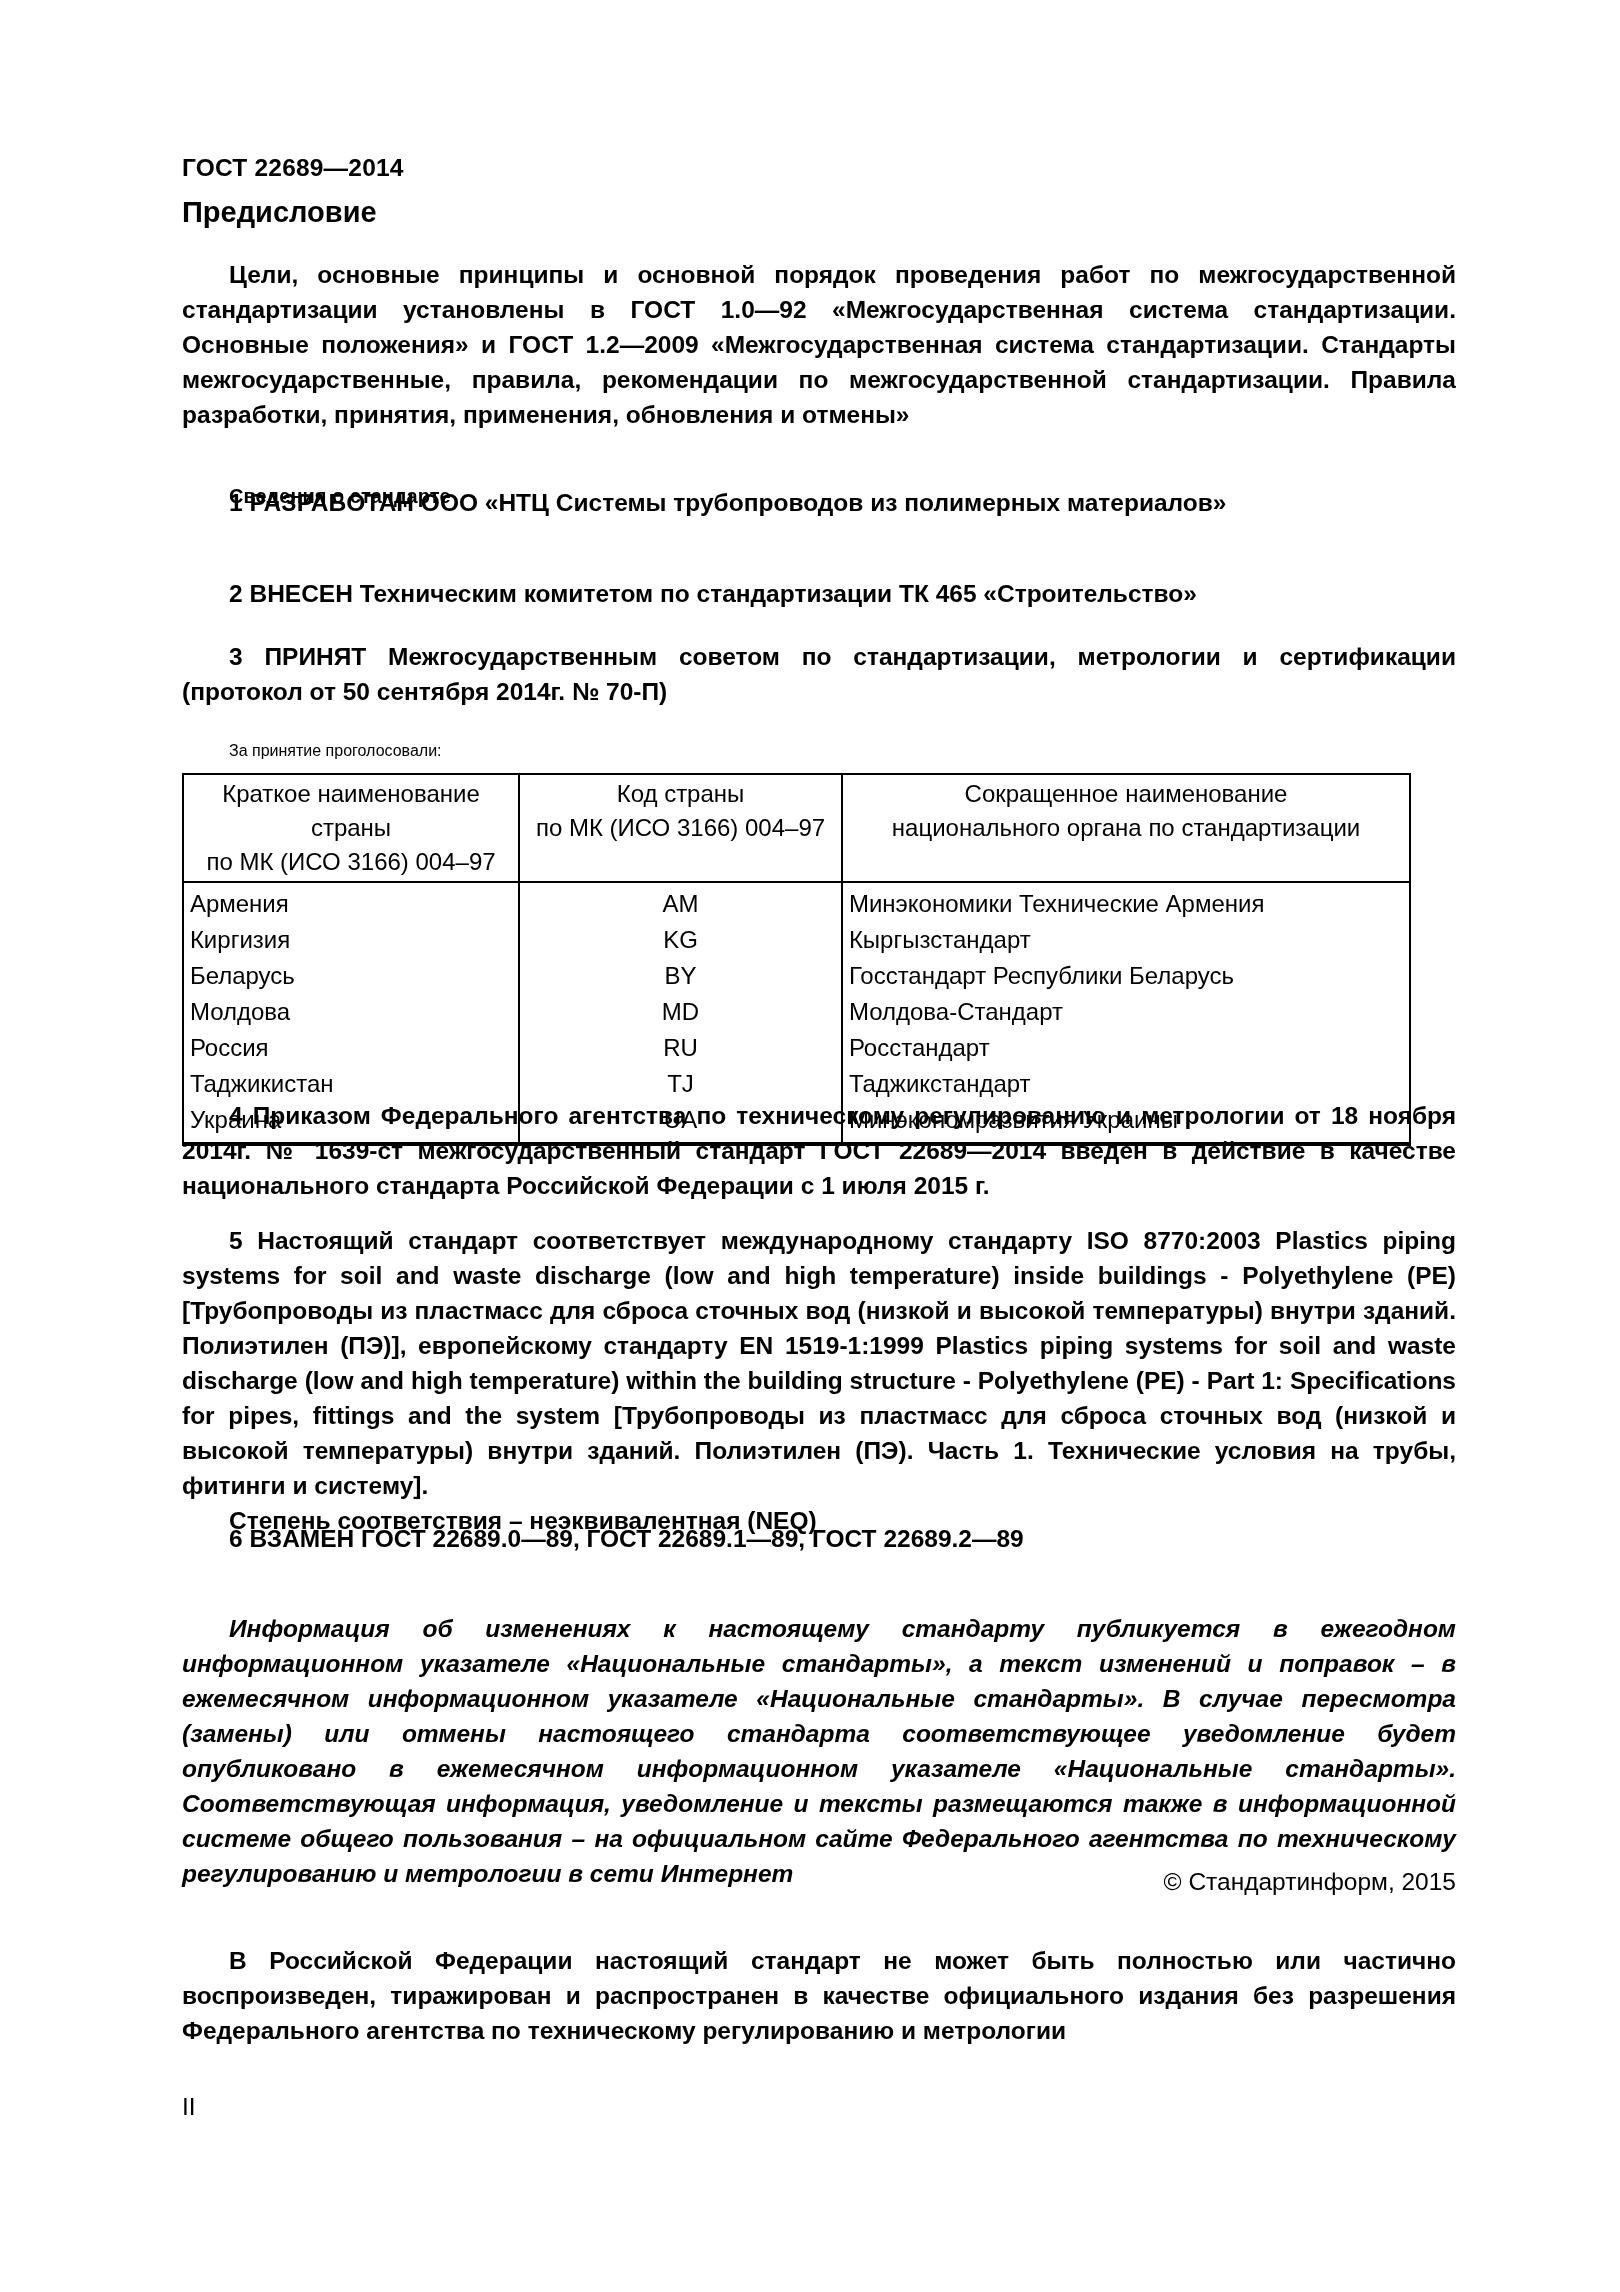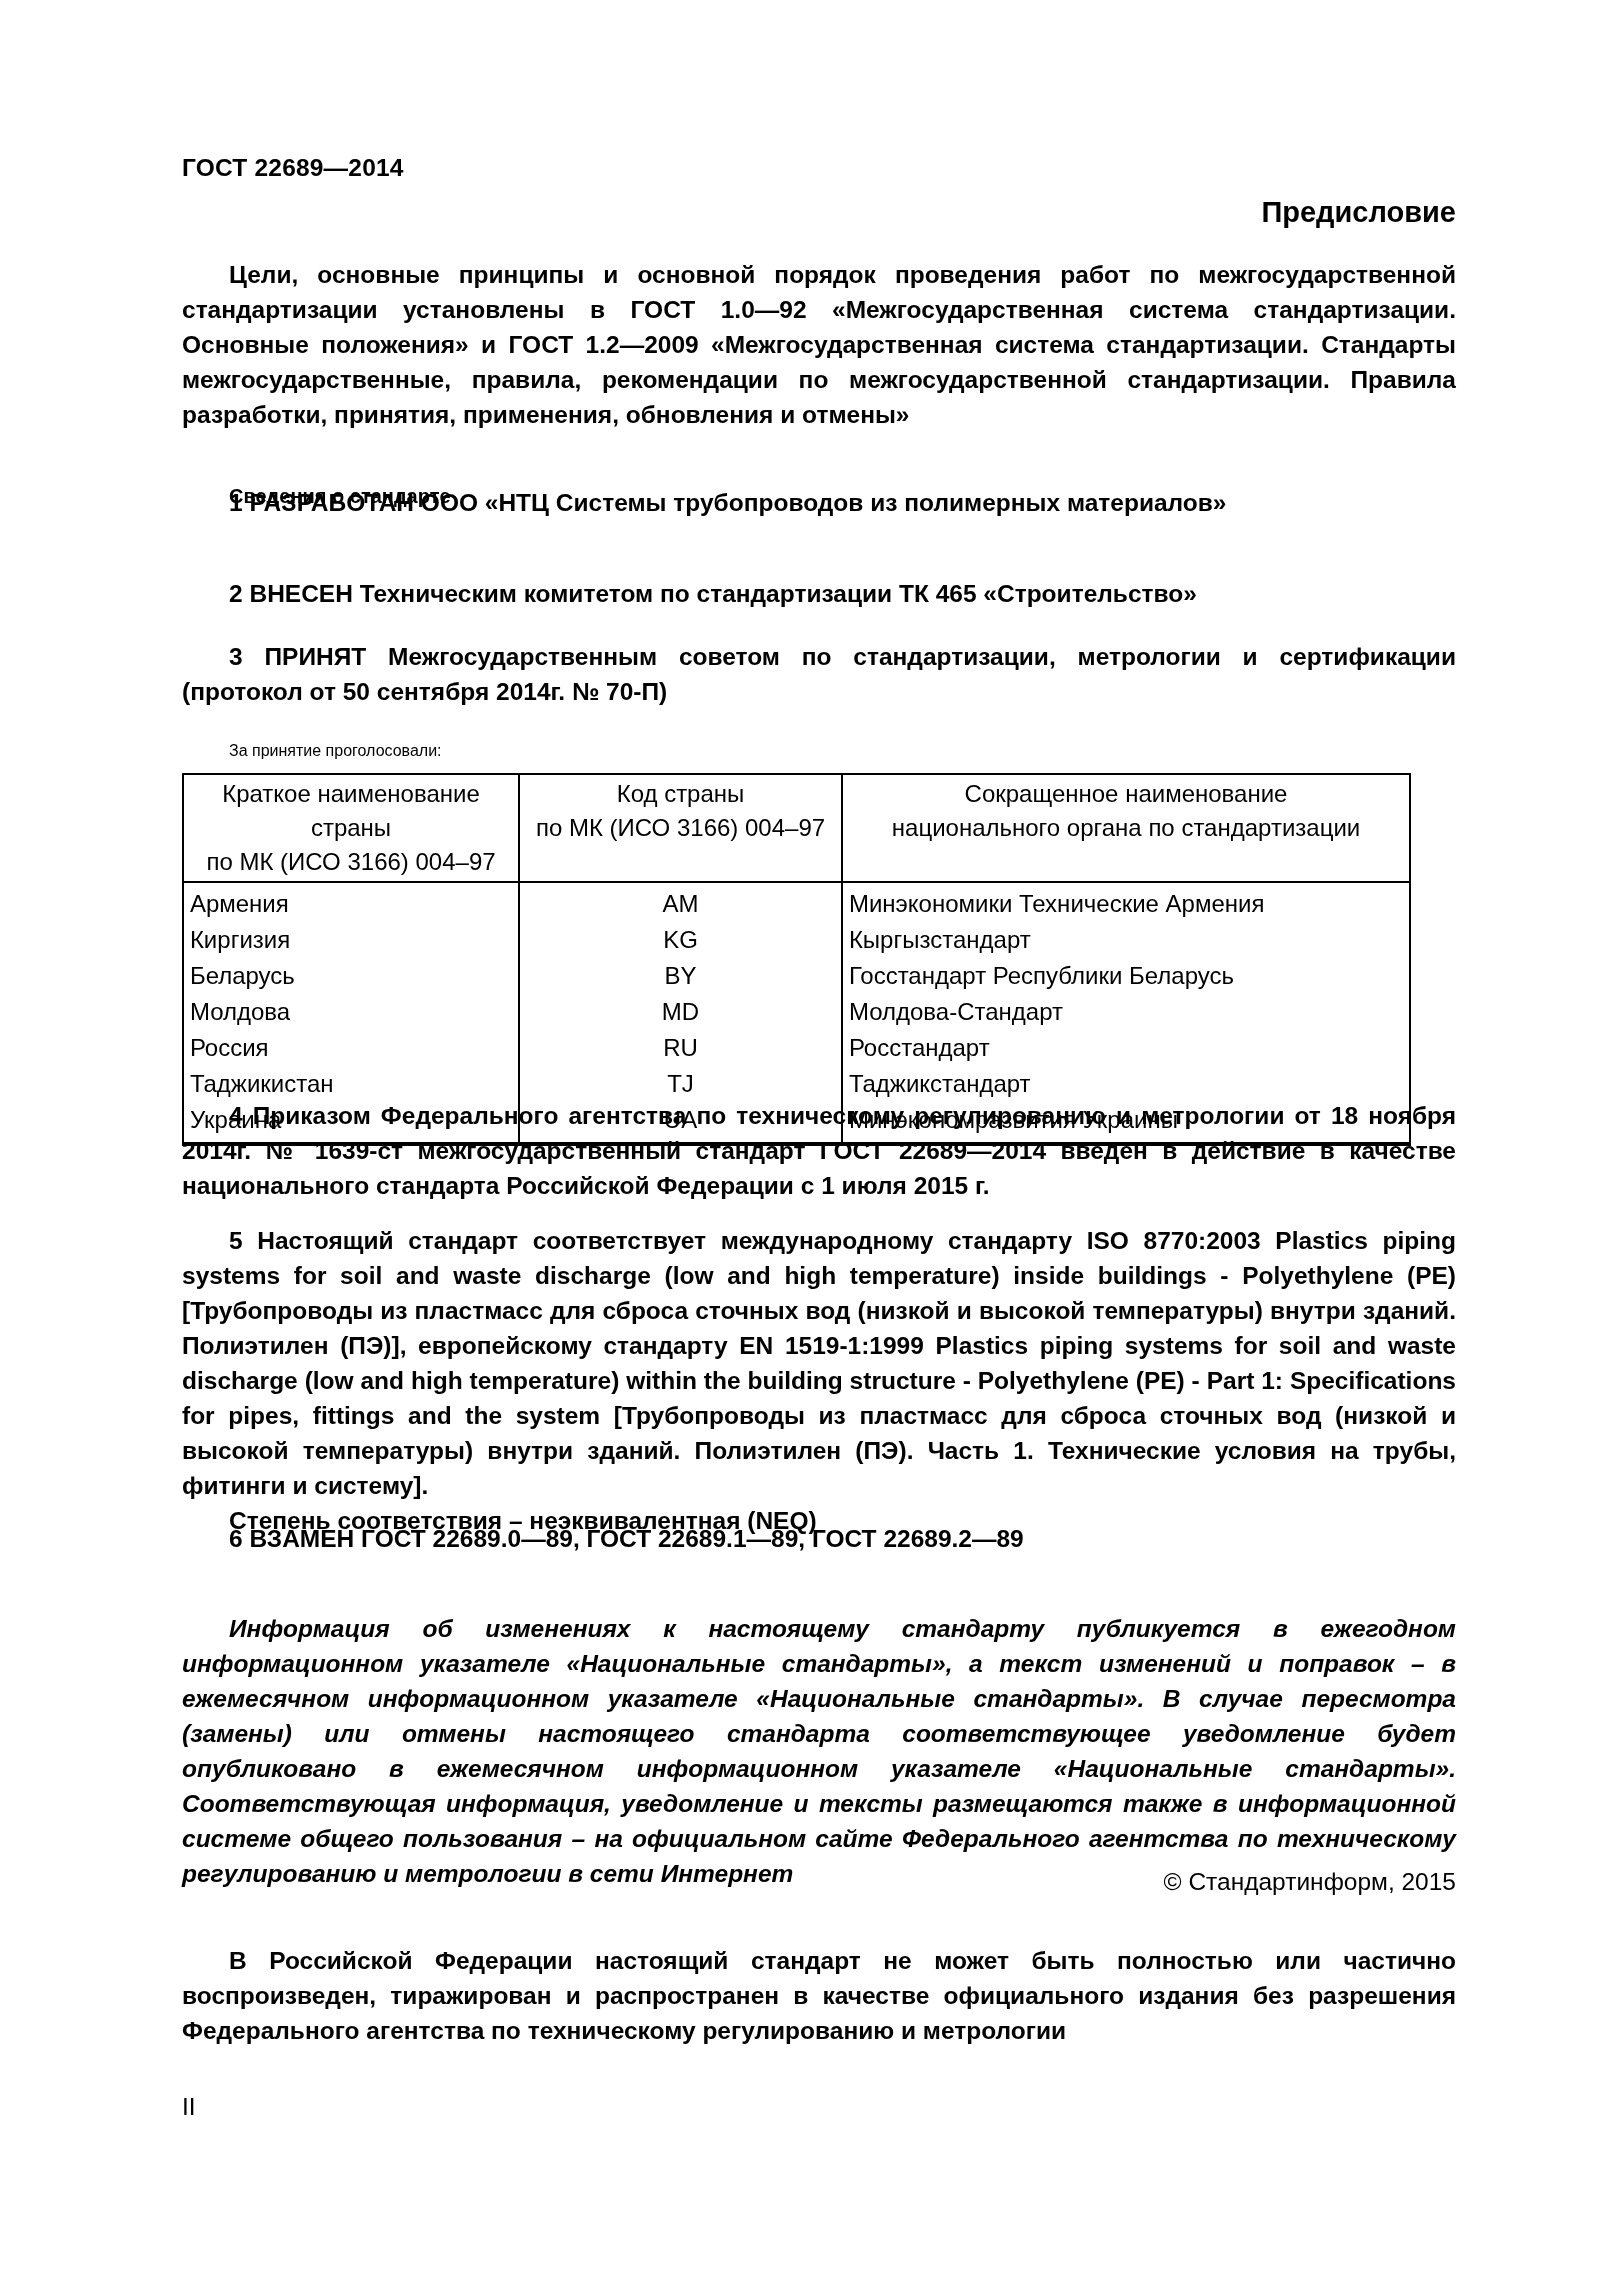--- a/index.html
+++ b/index.html
@@ -27,21 +27,21 @@
     font-weight: bold;
     letter-spacing: 0.2px;
     white-space: nowrap;
   }
 
   .doc-title {
     position: absolute;
     left: 182px;
     top: 196px;
     width: 1274px;
-    text-align: right;
+    text-align: left;
     font-size: 29px;
     font-weight: bold;
   }
 
   .para {
     font-size: 24.5px;
     line-height: 35px;
     text-align: justify;
     text-justify: inter-word;
     margin: 0;

